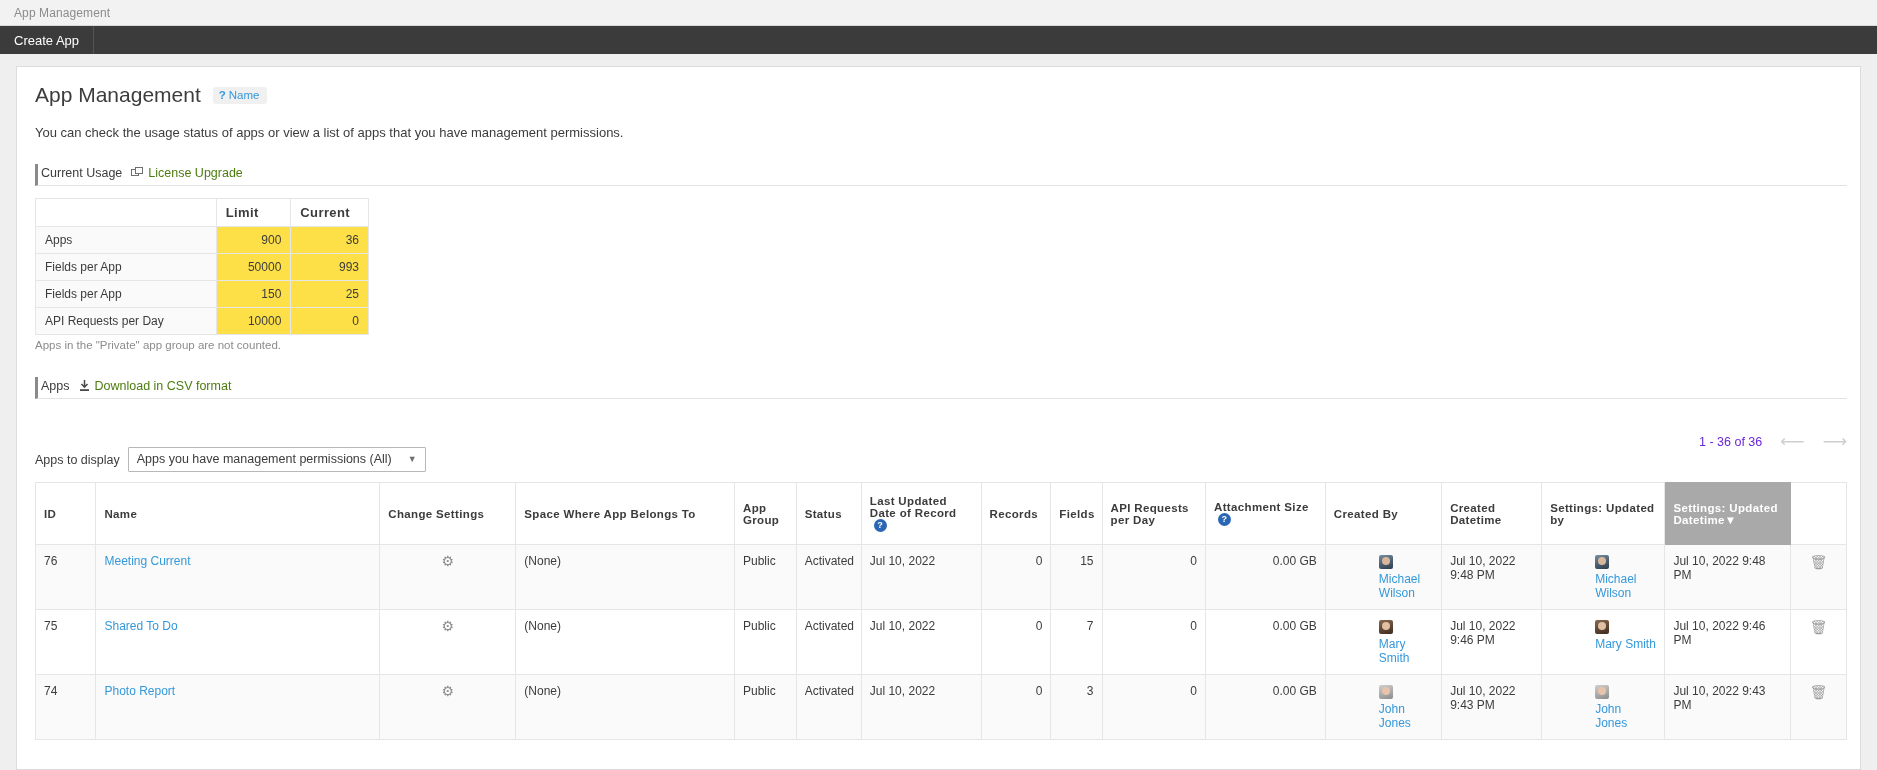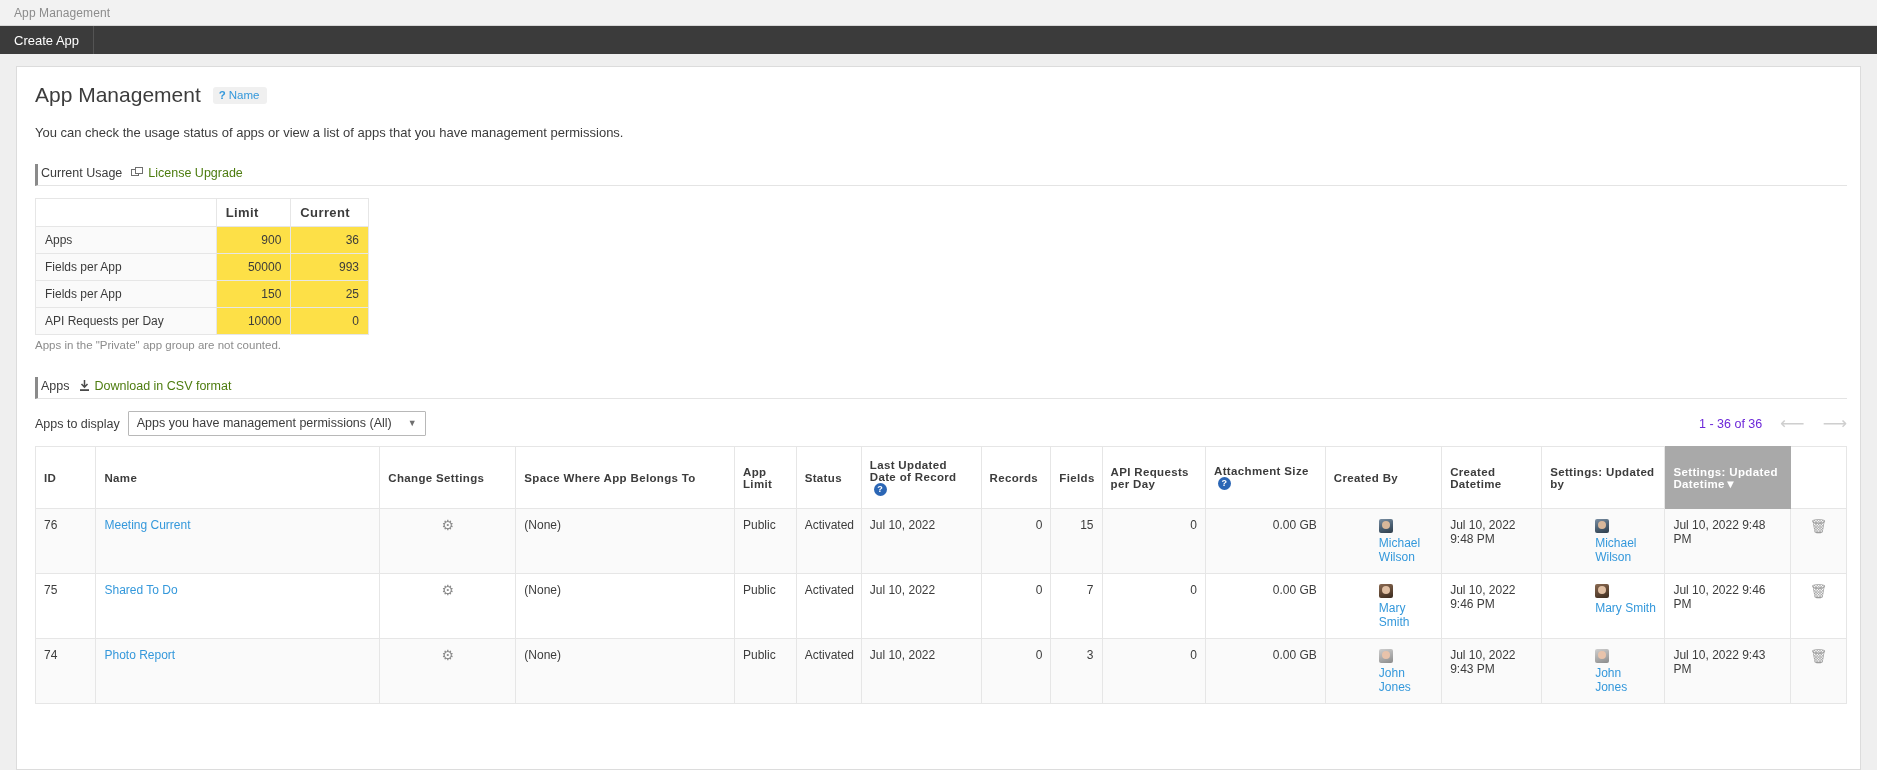--- a/index.html
+++ b/index.html
@@ -144,21 +144,21 @@
   }
 
   
   .apps-toolbar {
     display: flex;
     align-items: center;
     justify-content: space-between;
     margin-bottom: 10px;
     width: 1812px;
   }
-  .display-left { display: flex; align-items: center; gap: 8px; }
+  .display-left { display: flex; align-items: center; gap: 8px; margin-top: 36px; }
   .display-label { font-size: 12.5px; color: #3c3c3c; }
   .select-box {
     border: 1px solid #b8b8b8;
     border-radius: 1px;
     background: #fff;
     font-size: 12.5px;
     padding: 4px 8px 5px 8px;
     display: inline-flex;
     align-items: center;
     gap: 16px;
@@ -373,21 +373,21 @@
           <col style="width:106px">
           <col style="width:108px">
           <col style="width:48px">
     </colgroup>
     <thead>
       <tr>
         <th>ID</th>
         <th>Name</th>
         <th>Change Settings</th>
         <th>Space Where App Belongs To</th>
-        <th>App Limit</th>
+        <th>App Group</th>
         <th>Status</th>
         <th>
           <span>Last Updated Date of Record</span><span class="qhelp">?</span>
         </th>
         <th>Records</th>
         <th>Fields</th>
         <th>API Requests per Day</th>
         <th>
           <span>Attachment Size</span><span class="qhelp">?</span>
         </th>

